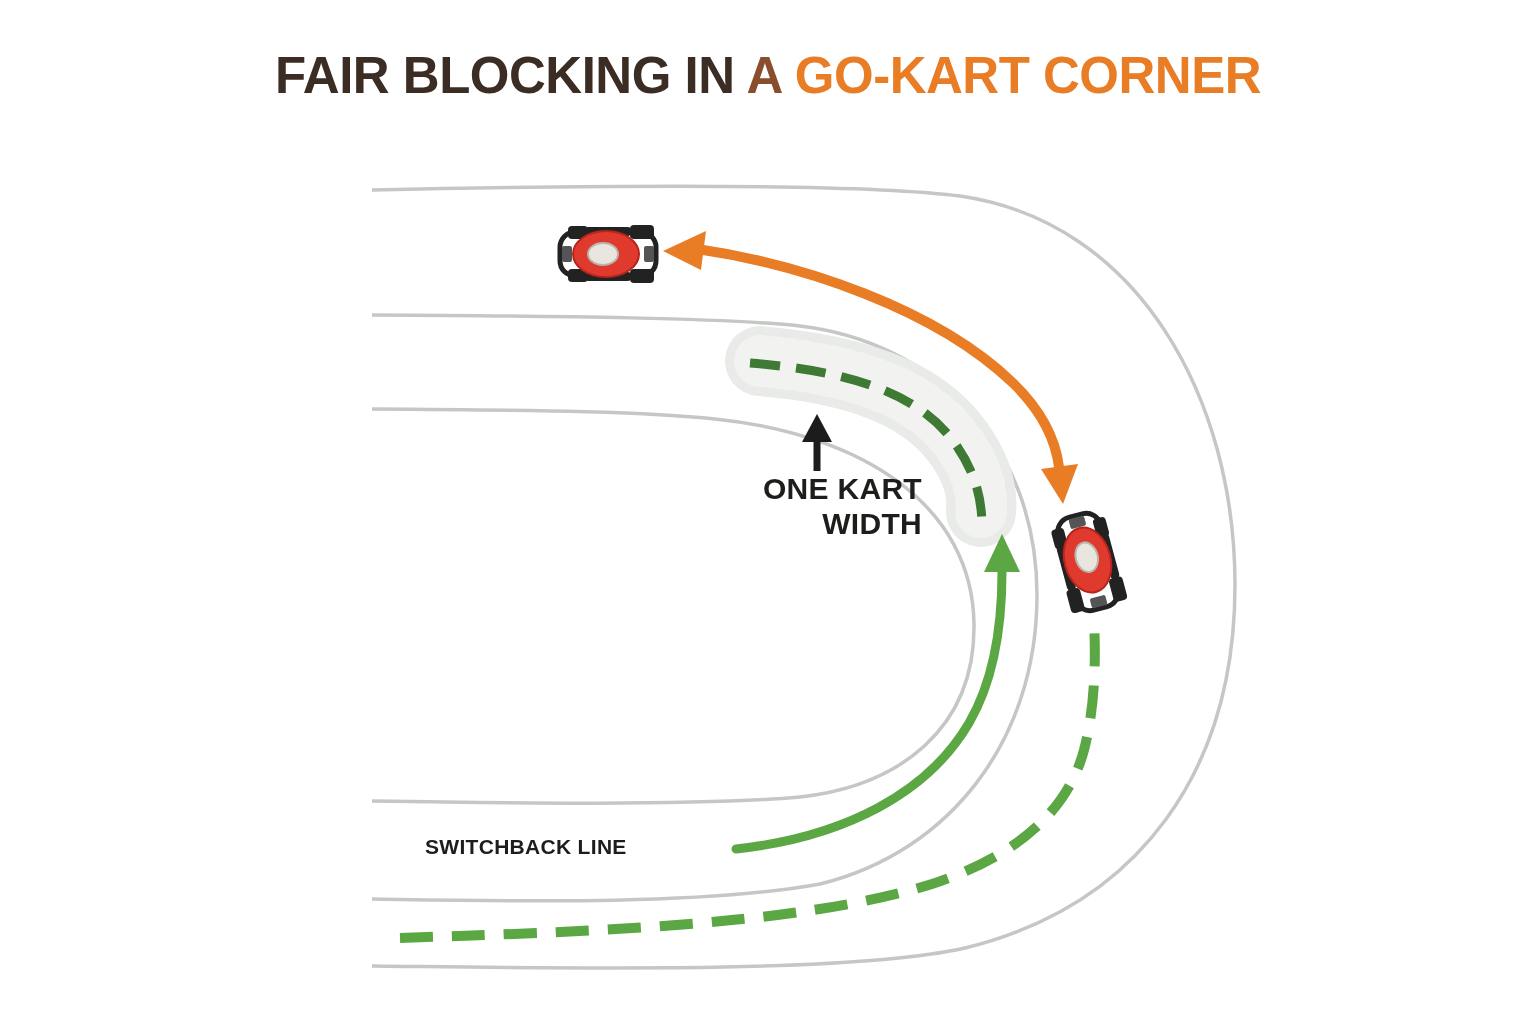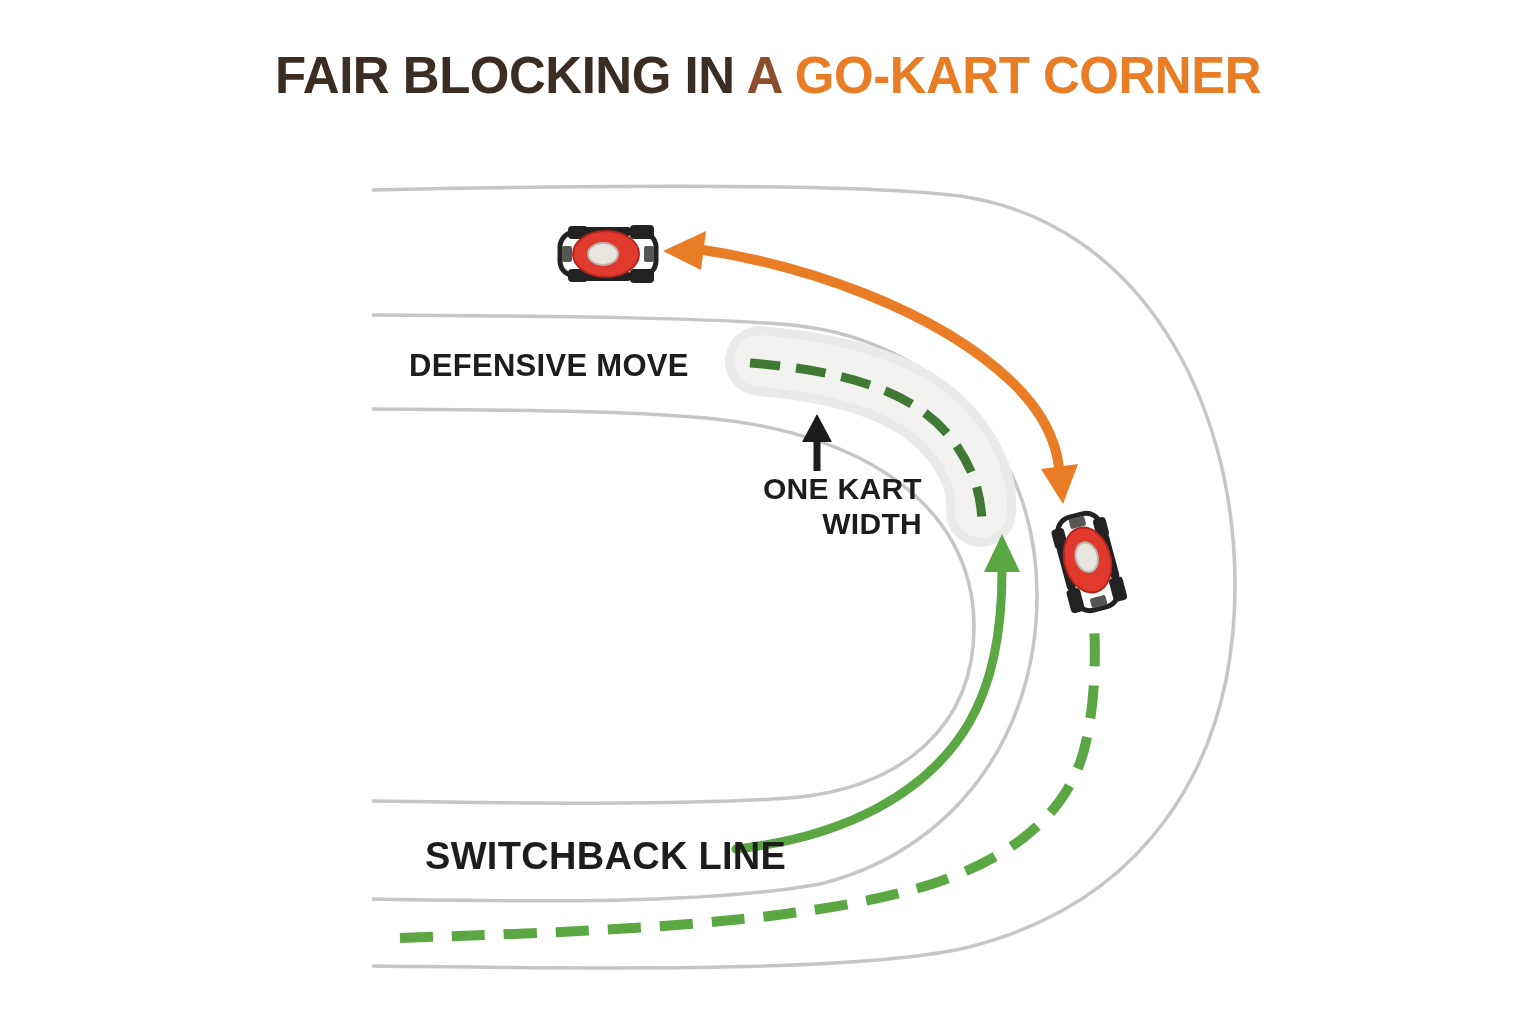--- a/index.html
+++ b/index.html
@@ -24,21 +24,21 @@
     font-weight:bold;
     color:#1d1d1b;
     letter-spacing:0.3px;
     white-space:nowrap;
   }
   .label-defensive{left:409px;top:348px;font-size:31px;}
   .label-width{
     left:712px;top:472px;width:210px;
     font-size:30px;line-height:1.15;text-align:right;white-space:normal;
   }
-  .label-switchback{left:425px;top:835px;font-size:38px;}
+  .label-switchback{left:425px;top:835px;font-size:21px;}
 </style>
 </head>
 <body>
 
 <div class="stage">
 
   <div class="title">
     <span class="t-dark" style="color:#3b2d23">FAIR BLOCKING IN</span><span class="t-mid" style="color:#8a4d2e">A</span><span style="color:#e87d26">GO-KART CORNER</span>
   </div>
 
@@ -81,17 +81,16 @@
     <polygon points="663,251 706,231 701,270" fill="#e87d26"></polygon>
     <polygon points="1063,504 1041,469 1078,464" fill="#e87d26"></polygon>
 
     <path d="M 817 438 L 817 471" fill="none" stroke-width="7" stroke="#1c1c1c"></path>
     <polygon points="817,414 802,442 832,442" fill="#1c1c1c"></polygon>
 
     <use href="#kart" transform="translate(608,254)"></use>
     <use href="#kart" transform="translate(1088,562) rotate(75)"></use>
   </svg>
 
-  <div class="label label-defensive">DEFENSIVE MOVE</div>
   <div class="label label-width">ONE KART WIDTH</div>
   <div class="label label-switchback">SWITCHBACK LINE</div>
 
 </div>
 
 </body></html>

